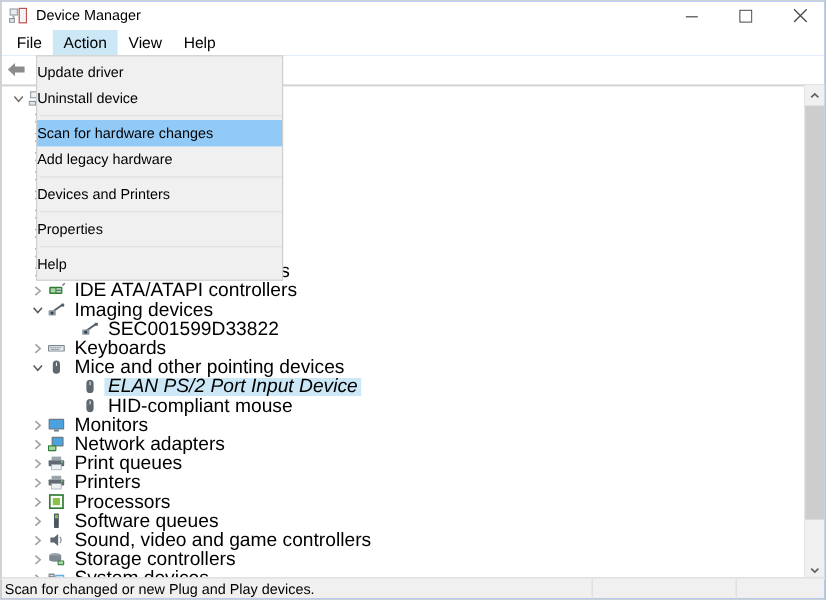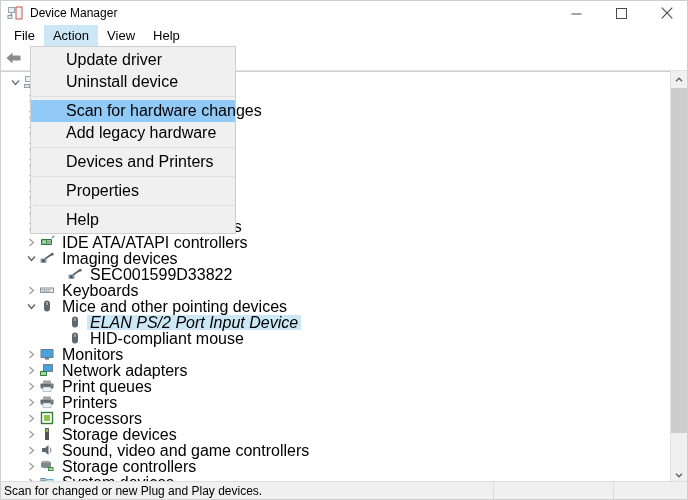--- a/index.html
+++ b/index.html
@@ -230,22 +230,21 @@
     background: #f0f0f0;
     border: 1px solid #cfcfcf;
     box-sizing: border-box;
     padding: 2px 0;
     z-index: 50;
   }
   .dd-item {
     height: 22px;
     display: flex;
     align-items: center;
-    padding-left: 35px;
-    font-size: 16px;
+    font-size: 12px;
     color: #000000;
     white-space: nowrap;
     box-sizing: border-box;
   }
   .dd-item.hl {
     background: #91c9f7;
   }
   .dd-sep {
     height: 1px;
     background: #e0e0e0;
@@ -609,21 +608,21 @@
             <svg width="9" height="9" viewBox="0 0 9 9">
               <path d="M2.5 1 L6.5 4.5 L2.5 8" stroke="#a0a0a0" stroke-width="1.3" fill="none"></path>
             </svg>
           </span>
         <span class="ico">
           <svg width="16" height="16" viewBox="0 0 16 16">
             <rect x="6" y="2" width="4" height="12" rx="0.6" fill="#4c565e"></rect>
             <rect x="6.8" y="3" width="2.4" height="3" fill="#8bc34a"></rect>
           </svg>
         </span>
-        <span class="lbl">Storage devices</span>
+        <span class="lbl">Software queues</span>
       </div>
 
       <div class="row lvl1">
         <span class="chev">
             <svg width="9" height="9" viewBox="0 0 9 9">
               <path d="M2.5 1 L6.5 4.5 L2.5 8" stroke="#a0a0a0" stroke-width="1.3" fill="none"></path>
             </svg>
           </span>
         <span class="ico">
           <svg width="16" height="16" viewBox="0 0 16 16">

